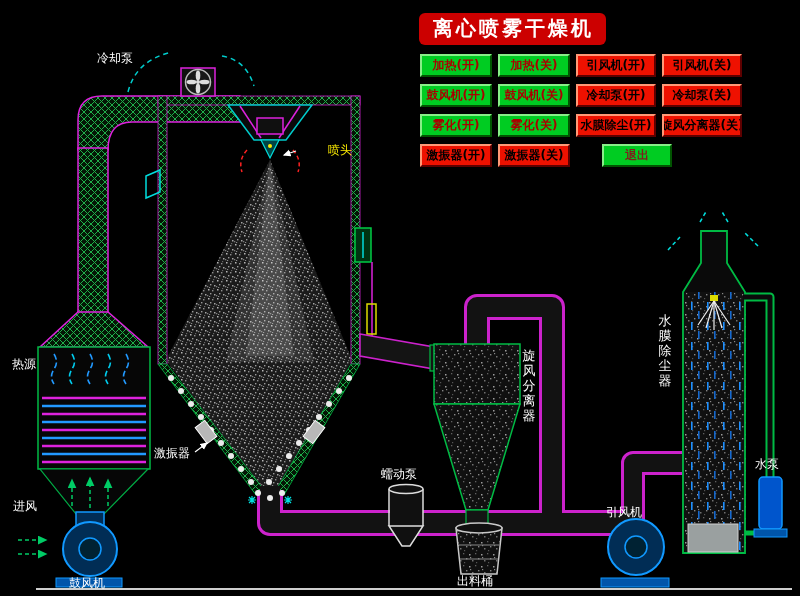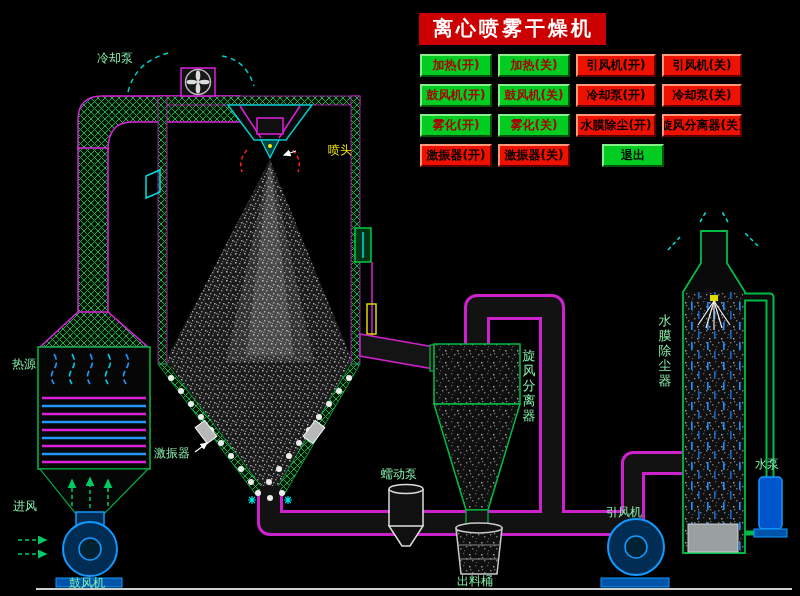--- a/index.html
+++ b/index.html
@@ -6,37 +6,37 @@
   html,body { background:#000; }
   body {
     width:800px; height:596px; position:relative; overflow:hidden;
     font-family:"DejaVu Sans", sans-serif;
   }
   #stage { position:absolute; left:0; top:0; width:800px; height:596px; background:#000; }
   #diagram { position:absolute; left:0; top:0; }
   #title {
     position:absolute; left:419px; top:13px; z-index:6;
     background:#cc0000; color:#ffffff; font-size:20px; font-weight:bold;
-    letter-spacing:3px; padding:2px 12px 3px 14px; white-space:nowrap;
+    letter-spacing:3px; padding:2px 12px 3px 14px; white-space:nowrap;border-radius:6px;
   }
   #btns {
     position:absolute; left:420px; top:54px; z-index:6;
     display:grid; grid-template-columns:72px 72px 80px 80px;
     grid-auto-rows:23px; column-gap:6px; row-gap:7px;
   }
   .btn {
     font-size:12px; font-weight:bold; display:flex; align-items:center;
     justify-content:center; cursor:pointer; border:2px solid; white-space:nowrap;
     overflow:hidden;
   }
   .btn.green { background:#00cc22; border-color:#88ee88 #015401 #015401 #88ee88; color:#aa0000; }
   .btn.red   { background:#ee1100; border-color:#ff9977 #5e0000 #5e0000 #ff9977; color:#000000; }
-  .btn.exit  { grid-column:3 / span 2; width:62px; margin-left:26px; color:#000000; }
+  .btn.exit  { grid-column:3 / span 2; width:70px; margin-left:26px; color:#7f1d1d; }
   .lbl {
-    position:absolute; z-index:5; color:#86efac; font-size:12px;
+    position:absolute; z-index:5; color:#ffffff; font-size:12px;
     line-height:14px; white-space:nowrap;
   }
   .lbl.yellow { color:#ffee00;padding-left:32px; }
   .lbl.vert {
     width:16px; white-space:normal; word-break:break-all;
     line-height:15px; font-size:13px; text-align:center;
   }
 </style>
 </head>
 <body>

